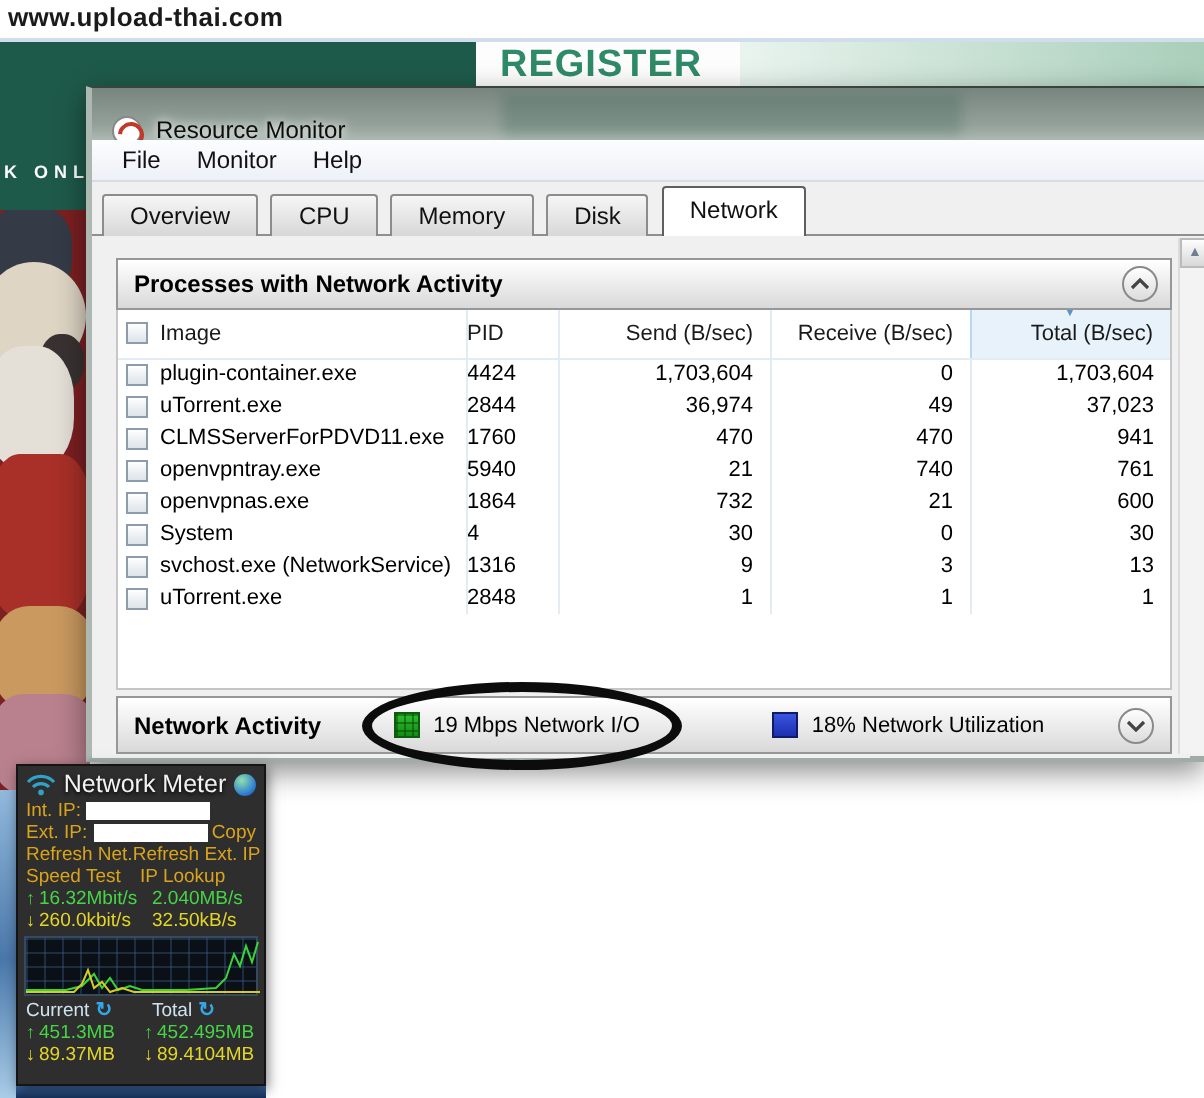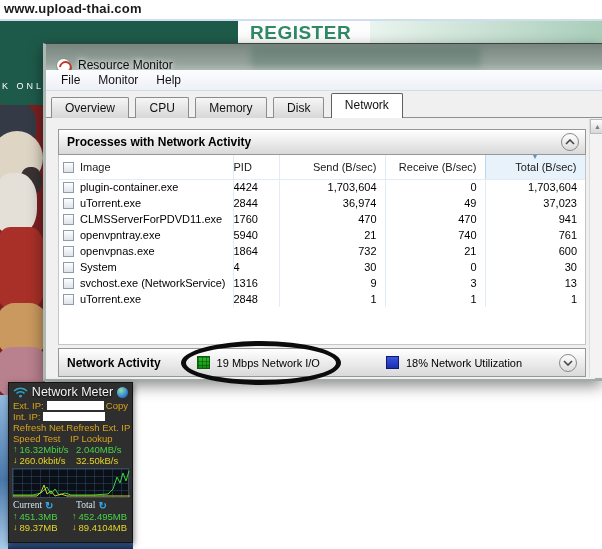--- a/index.html
+++ b/index.html
@@ -12,21 +12,21 @@
   .top-line { position:absolute; left:0; top:19px; width:602px; height:2px; background:#cfdded; }
   .page-band { position:absolute; left:0; top:21px; width:602px; height:22px; overflow:hidden; }
   .band-dark { position:absolute; left:0; top:0; width:238px; height:22px; background:#1e5a4a; }
   .band-white { position:absolute; left:238px; top:0; width:132px; height:22px; background:#fdfdfd; overflow:hidden; }
   .register-text { position:absolute; left:12px; top:1px; font-size:19px; font-weight:bold; color:#2f8a68; letter-spacing:.5px; }
   .band-pale { position:absolute; left:370px; top:0; width:232px; height:22px; background:linear-gradient(to right,#e9f4ee,#a9ceba); }
 
   
   .left-art { position:absolute; left:0; top:43px; width:45px; height:352px; overflow:hidden; }
   .art-green { position:absolute; left:0; top:0; width:45px; height:62px; background:#1e5a4a; }
-  .online-frag { position:absolute; left:2px; top:38px; font-size:9px; font-weight:normal; color:#fff; letter-spacing:3px; white-space:nowrap; }
+  .online-frag { position:absolute; left:2px; top:38px; font-size:9px; font-weight:bold; color:#fff; letter-spacing:3px; white-space:nowrap; }
   .art-body { position:absolute; left:0; top:62px; width:45px; height:290px; background:#7c2022; overflow:hidden; }
   .blob { position:absolute; }
   .blob.navy { left:-6px; top:-2px; width:42px; height:46px; background:#343b47; border-radius:40%; }
   .blob.hat { left:-9px; top:26px; width:52px; height:54px; background:#ded5c4; border-radius:50%; }
   .blob.cat { left:20px; top:62px; width:22px; height:28px; background:#3a3232; border-radius:45%; }
   .blob.hair { left:-7px; top:68px; width:44px; height:62px; background:#e4dfd7; border-radius:42%; }
   .blob.coat { left:-5px; top:122px; width:50px; height:82px; background:#a83028; border-radius:30%; }
   .blob.tan { left:-3px; top:198px; width:50px; height:52px; background:#c9995f; border-radius:35%; }
   .blob.pink { left:-3px; top:242px; width:50px; height:50px; background:#b9818e; border-radius:30%; }
   .left-blue { position:absolute; left:0; top:395px; width:9px; height:154px; background:linear-gradient(#93bade,#4a78aa 55%,#a9cde9); }
@@ -99,21 +99,21 @@
   .c1 { width:57px; display:flex; align-items:center; }
   .c2 { flex:1; display:flex; align-items:center; }
   .iplbl { flex:0 0 auto; }
   .redact { flex:1; height:9px; background:#fff; margin-left:3px; }
   .redact.short { margin-right:2px; }
   .arrow { font-weight:bold; margin-right:2px; font-size:9px; }
   .graph { position:relative; margin:2px 3px; height:30px; background:#0b1016; border:1px solid #37495c;
     background-image:repeating-linear-gradient(to right, rgba(60,100,150,.35) 0 1px, transparent 1px 9px),
                      repeating-linear-gradient(to bottom, rgba(60,100,150,.35) 0 1px, transparent 1px 7px); }
   .graph svg { position:absolute; left:0; top:0; }
-  .ltblue { color:#cfe2ee;font-family:Liberation Serif, serif; }
+  .ltblue { color:#cfe2ee; }
   .refresh { color:#33a7e8; font-weight:bold; margin-left:3px; font-size:10px; }
   .newver { text-align:center; color:#e8940f; font-size:9.5px; padding-top:1px; }
 </style>
 </head>
 <body>
 
 <div id="root">
 
   <div class="addr-bar">
     <span class="addr-text">www.upload-thai.com</span>
@@ -316,27 +316,27 @@
     <div class="w-head">
       <svg width="15" height="11" viewBox="0 0 15 11">
         <path d="M1,4 A9,9 0 0 1 14,4" fill="none" stroke="#2fa3c7" stroke-width="1.6"></path>
         <path d="M3.5,6.5 A5.5,5.5 0 0 1 11.5,6.5" fill="none" stroke="#2fa3c7" stroke-width="1.6"></path>
         <circle cx="7.5" cy="9.2" r="1.4" fill="#2fa3c7"></circle>
       </svg>
       <span class="w-title">Network Meter</span>
       <span class="globe"></span>
     </div>
     <div class="wrow">
+      <span class="amber iplbl">Int. IP:</span>
+      <span class="redact" style="max-width:62px;"></span>
+    </div>
+    <div class="wrow">
       <span class="amber iplbl">Ext. IP:</span>
       <span class="redact short"></span>
       <span class="amber">Copy</span>
-    </div>
-    <div class="wrow">
-      <span class="amber iplbl">Int. IP:</span>
-      <span class="redact" style="max-width:62px;"></span>
     </div>
     <div class="wrow">
       <span class="c1">
           <span class="amber">Refresh Net.</span>
         </span>
       <span class="c2">
           <span class="amber">Refresh Ext. IP</span>
         </span>
     </div>
     <div class="wrow">

